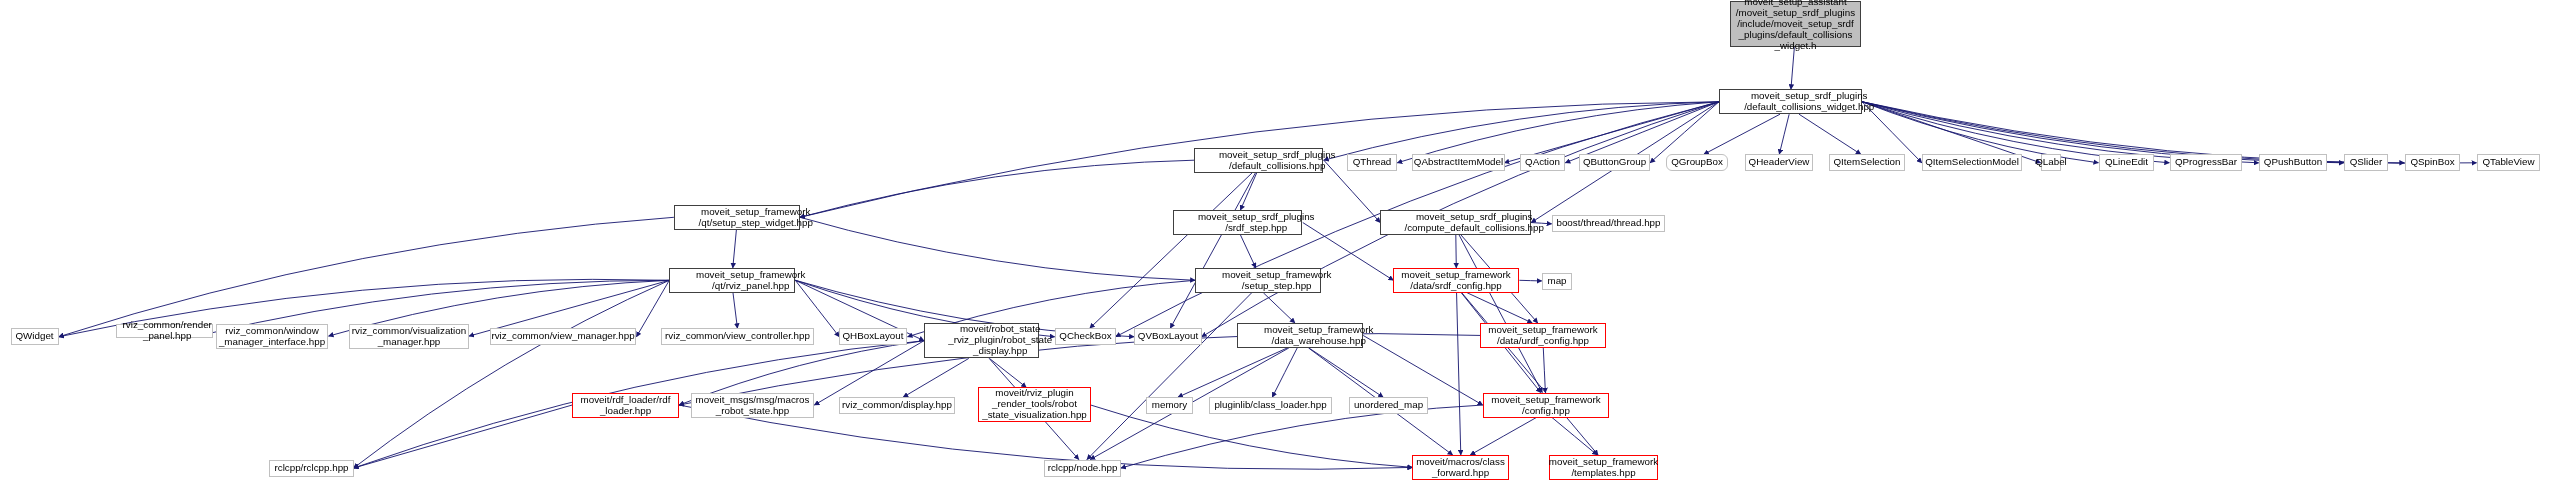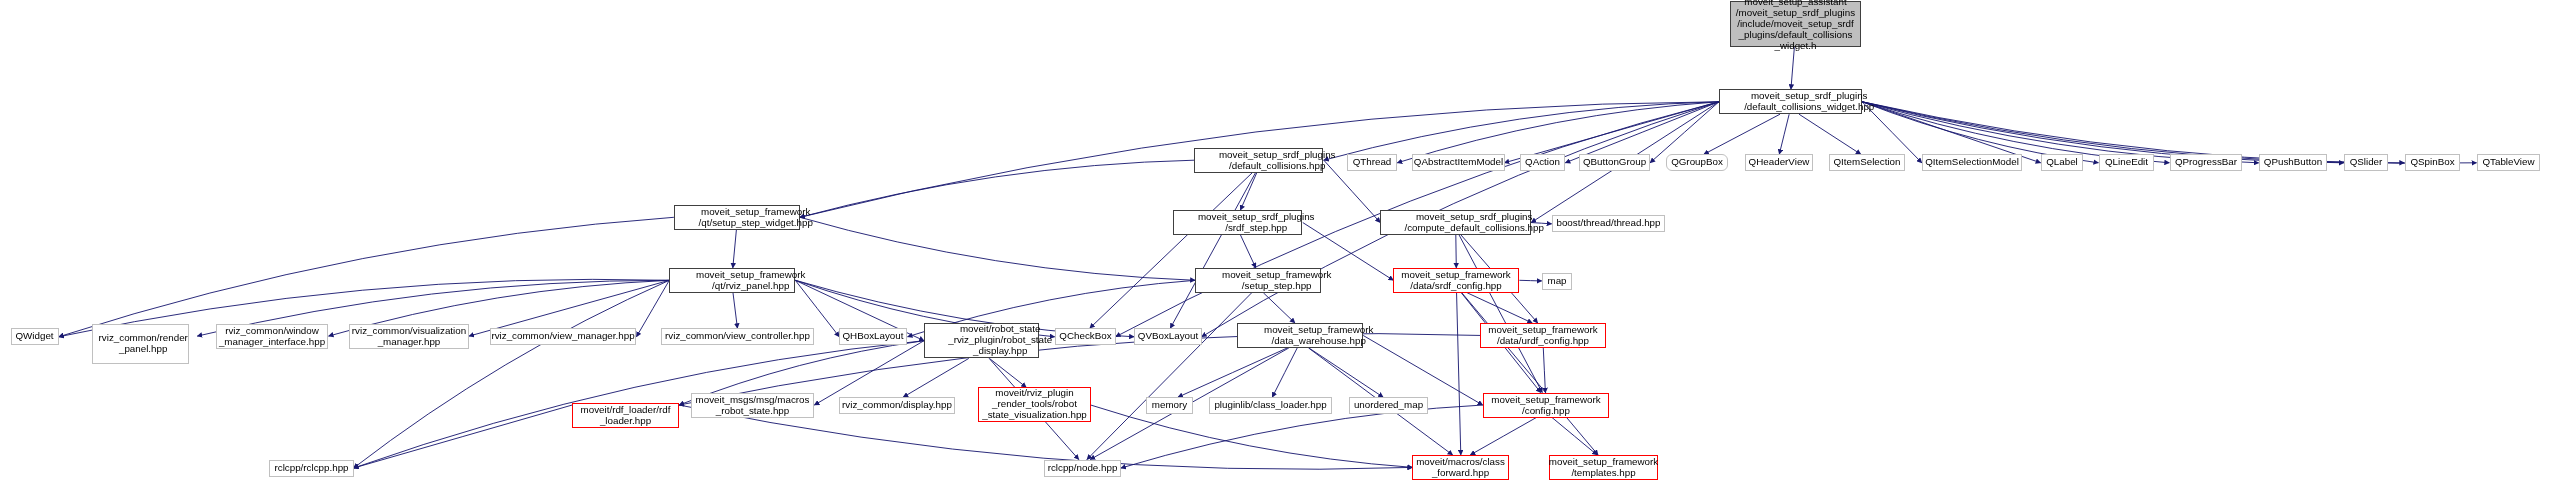--- a/index.html
+++ b/index.html
@@ -122,21 +122,21 @@
       <div class="node bold" style="left: 1194px; top: 148px; width: 129px; height: 25px;">moveit_setup_srdf_plugins
 /default_collisions.hpp</div>
       <div class="node " style="left: 1347px; top: 154px; width: 50px; height: 17px;">QThread</div>
       <div class="node " style="left: 1412px; top: 154px; width: 93px; height: 17px;">QAbstractItemModel</div>
       <div class="node " style="left: 1520px; top: 154px; width: 45px; height: 17px;">QAction</div>
       <div class="node " style="left: 1579px; top: 154px; width: 71px; height: 17px;">QButtonGroup</div>
       <div class="node " style="left: 1666px; top: 154px; width: 62px; height: 17px; border-radius: 6px;">QGroupBox</div>
       <div class="node " style="left: 1745px; top: 154px; width: 68px; height: 17px;">QHeaderView</div>
       <div class="node " style="left: 1829px; top: 154px; width: 76px; height: 17px;">QItemSelection</div>
       <div class="node " style="left: 1922px; top: 154px; width: 100px; height: 17px;">QItemSelectionModel</div>
-      <div class="node " style="left: 2041px; top: 154px; width: 42px; height: 17px;">QLabel</div>
+      <div class="node " style="left: 2041px; top: 154px; width: 20px; height: 17px;">QLabel</div>
       <div class="node " style="left: 2099px; top: 154px; width: 55px; height: 17px;">QLineEdit</div>
       <div class="node " style="left: 2170px; top: 154px; width: 72px; height: 17px;">QProgressBar</div>
       <div class="node " style="left: 2259px; top: 154px; width: 68px; height: 17px;">QPushButton</div>
       <div class="node " style="left: 2344px; top: 154px; width: 44px; height: 17px;">QSlider</div>
       <div class="node " style="left: 2405px; top: 154px; width: 55px; height: 17px;">QSpinBox</div>
       <div class="node " style="left: 2477px; top: 154px; width: 63px; height: 17px;">QTableView</div>
       <div class="node bold" style="left: 674px; top: 205px; width: 126px; height: 25px;">moveit_setup_framework
 /qt/setup_step_widget.hpp</div>
       <div class="node bold" style="left: 1173px; top: 210px; width: 129px; height: 25px;">moveit_setup_srdf_plugins
 /srdf_step.hpp</div>
@@ -144,39 +144,39 @@
 /compute_default_collisions.hpp</div>
       <div class="node " style="left: 1552px; top: 215px; width: 113px; height: 17px;">boost/thread/thread.hpp</div>
       <div class="node bold" style="left: 669px; top: 268px; width: 126px; height: 25px;">moveit_setup_framework
 /qt/rviz_panel.hpp</div>
       <div class="node bold" style="left: 1195px; top: 268px; width: 126px; height: 25px;">moveit_setup_framework
 /setup_step.hpp</div>
       <div class="node red" style="left: 1393px; top: 268px; width: 126px; height: 25px;">moveit_setup_framework
 /data/srdf_config.hpp</div>
       <div class="node " style="left: 1542px; top: 273px; width: 30px; height: 17px;">map</div>
       <div class="node " style="left: 10.5px; top: 328px; width: 48px; height: 17px;">QWidget</div>
-      <div class="node " style="left: 92px; top: 324px; width: 97px; height: 40px; padding-left: 8px;">rviz_common/render
+      <div class="node " style="left: 116px; top: 324px; width: 97px; height: 14px; padding-left: 8px;">rviz_common/render
 _panel.hpp</div>
       <div class="node " style="left: 216px; top: 324px; width: 112px; height: 25px;">rviz_common/window
 _manager_interface.hpp</div>
       <div class="node " style="left: 349px; top: 324px; width: 120px; height: 25px;">rviz_common/visualization
 _manager.hpp</div>
       <div class="node " style="left: 490px; top: 328px; width: 146px; height: 17px;">rviz_common/view_manager.hpp</div>
       <div class="node " style="left: 661px; top: 328px; width: 153px; height: 17px;">rviz_common/view_controller.hpp</div>
       <div class="node " style="left: 839px; top: 328px; width: 68px; height: 17px;">QHBoxLayout</div>
       <div class="node bold" style="left: 924px; top: 323px; width: 115px; height: 35px;">moveit/robot_state
 _rviz_plugin/robot_state
 _display.hpp</div>
       <div class="node " style="left: 1055px; top: 328px; width: 61px; height: 17px;">QCheckBox</div>
       <div class="node " style="left: 1134px; top: 328px; width: 68px; height: 17px;">QVBoxLayout</div>
       <div class="node bold" style="left: 1237px; top: 323px; width: 126px; height: 25px;">moveit_setup_framework
 /data_warehouse.hpp</div>
       <div class="node red" style="left: 1480px; top: 323px; width: 126px; height: 25px;">moveit_setup_framework
 /data/urdf_config.hpp</div>
-      <div class="node red" style="left: 572px; top: 393px; width: 107px; height: 25px; margin-top: 10px;">moveit/rdf_loader/rdf
+      <div class="node red" style="left: 572px; top: 393px; width: 107px; height: 25px;">moveit/rdf_loader/rdf
 _loader.hpp</div>
       <div class="node " style="left: 691px; top: 393px; width: 123px; height: 25px;">moveit_msgs/msg/macros
 _robot_state.hpp</div>
       <div class="node " style="left: 839px; top: 397px; width: 116px; height: 17px;">rviz_common/display.hpp</div>
       <div class="node red" style="left: 978px; top: 387px; width: 113px; height: 35px;">moveit/rviz_plugin
 _render_tools/robot
 _state_visualization.hpp</div>
       <div class="node " style="left: 1146px; top: 397px; width: 47px; height: 17px;">memory</div>
       <div class="node " style="left: 1209px; top: 397px; width: 123px; height: 17px;">pluginlib/class_loader.hpp</div>
       <div class="node " style="left: 1349px; top: 397px; width: 79px; height: 17px;">unordered_map</div>

